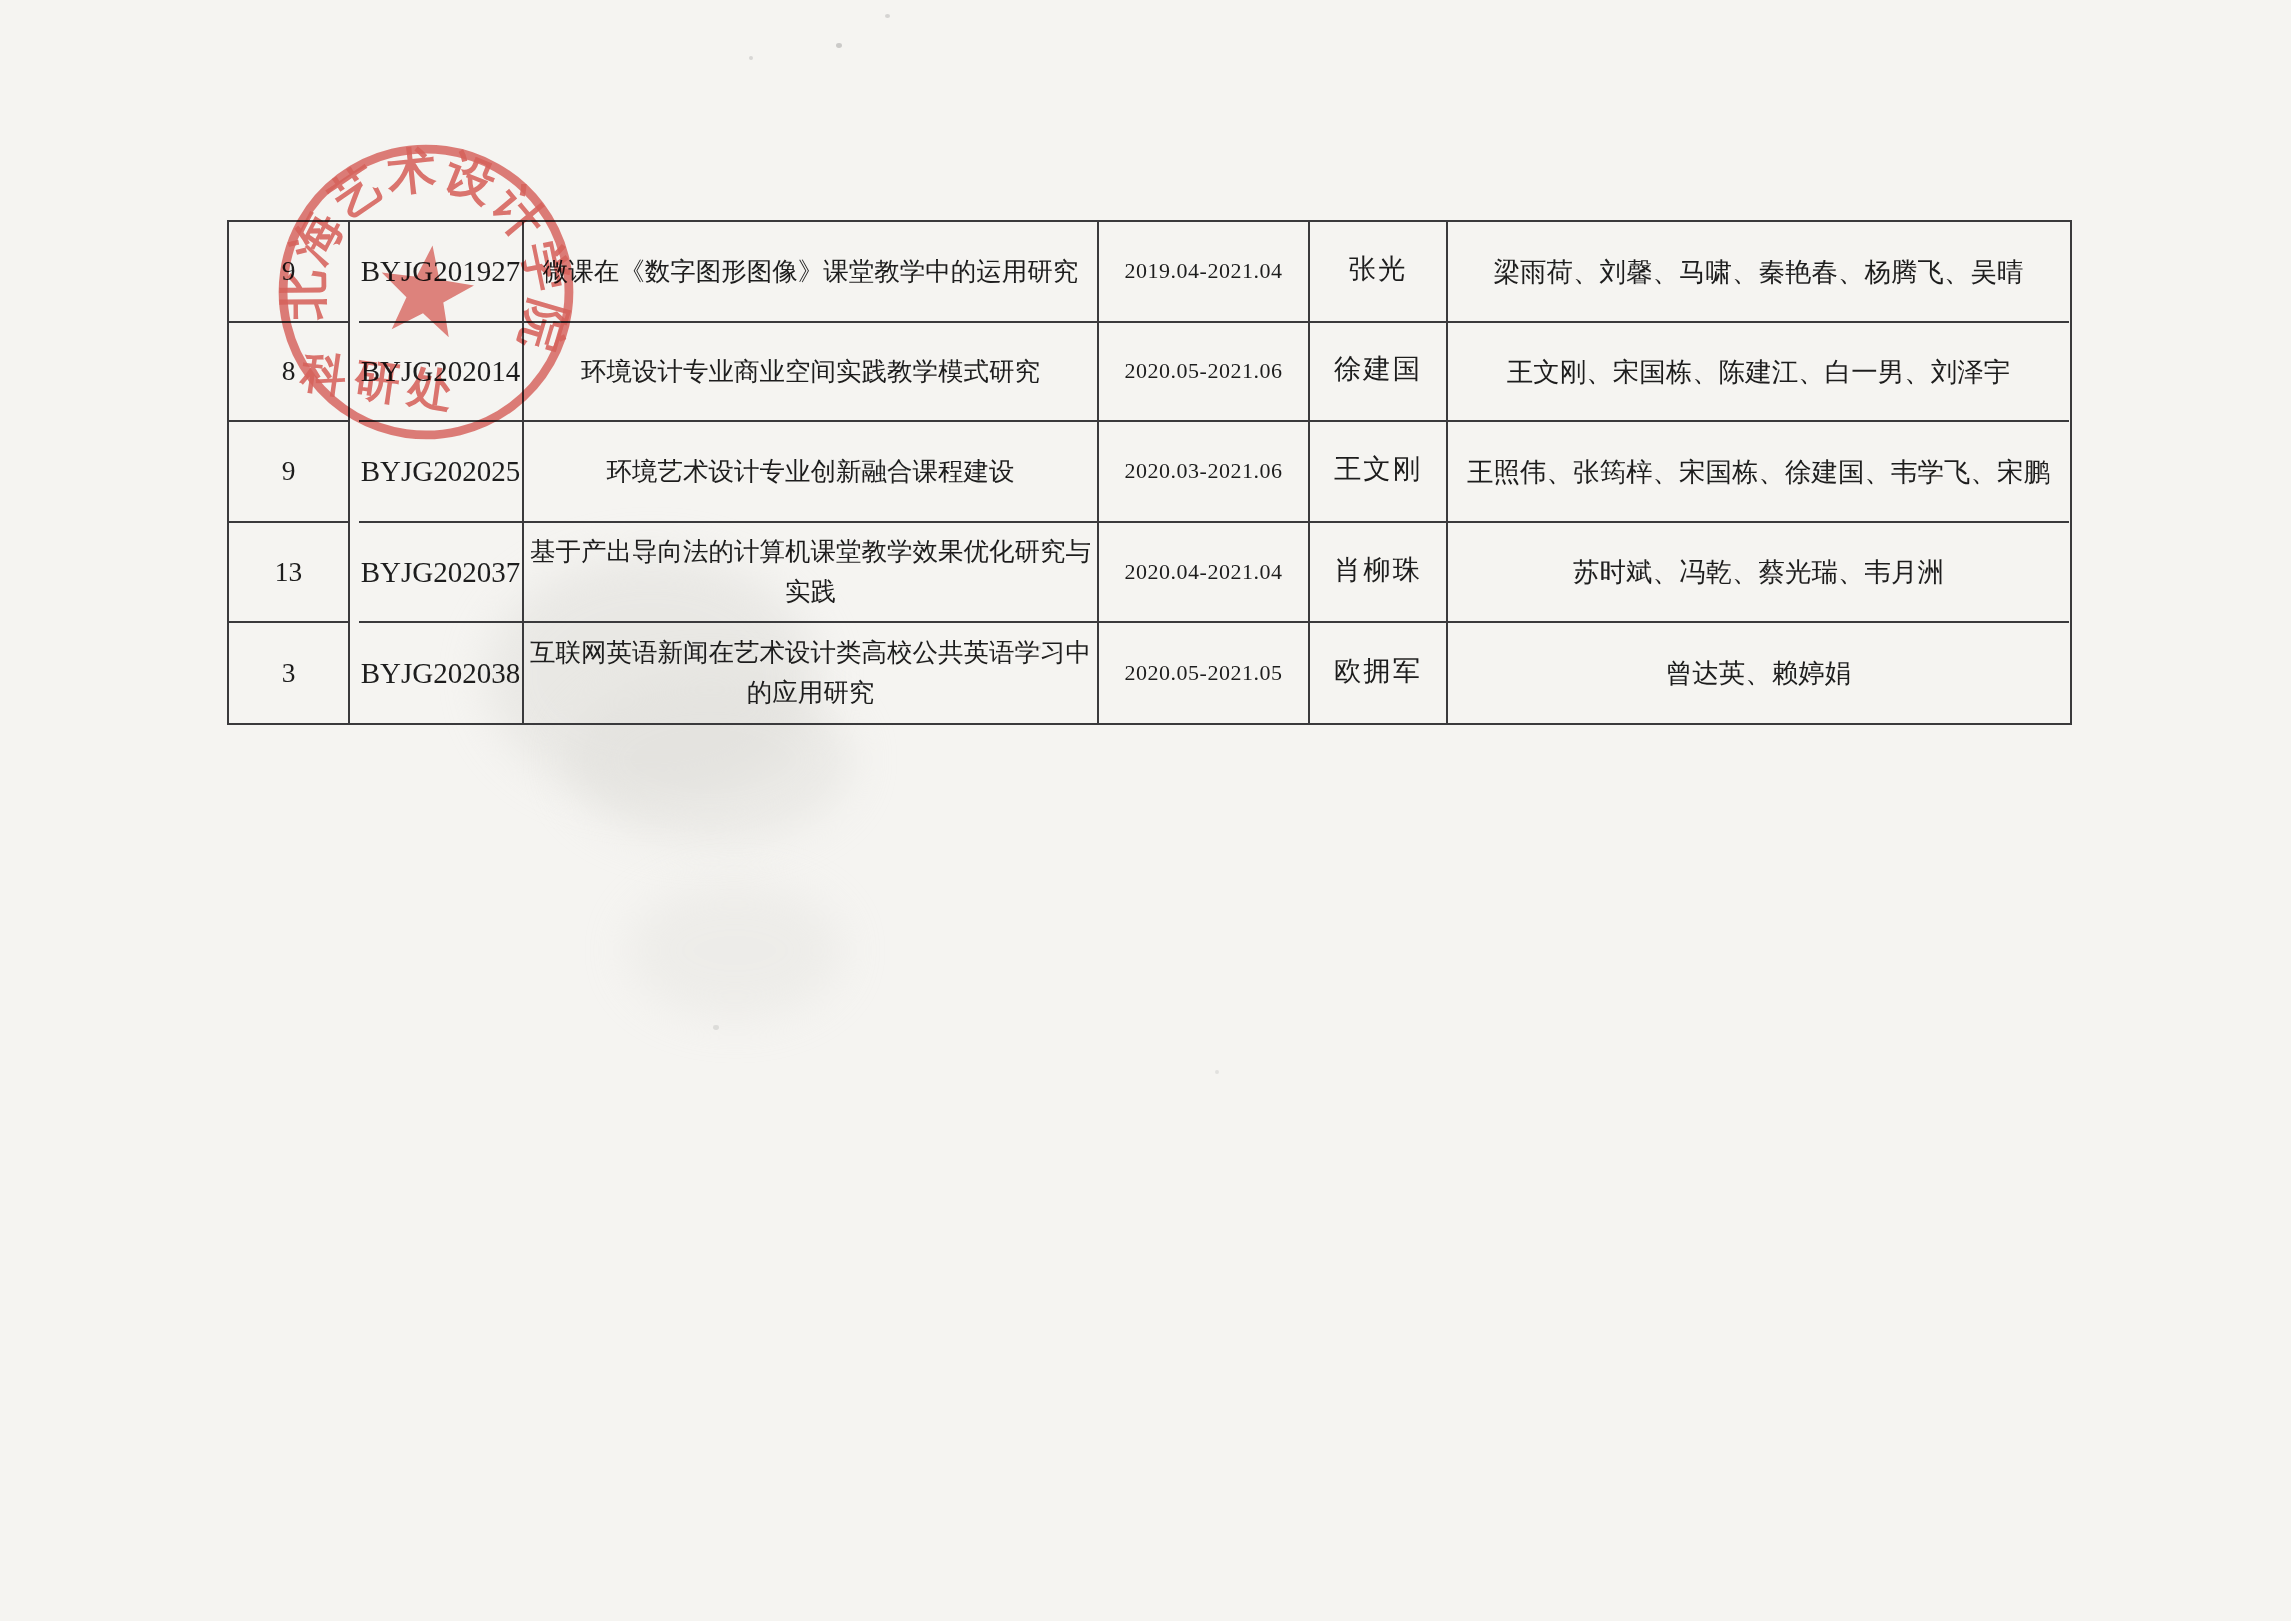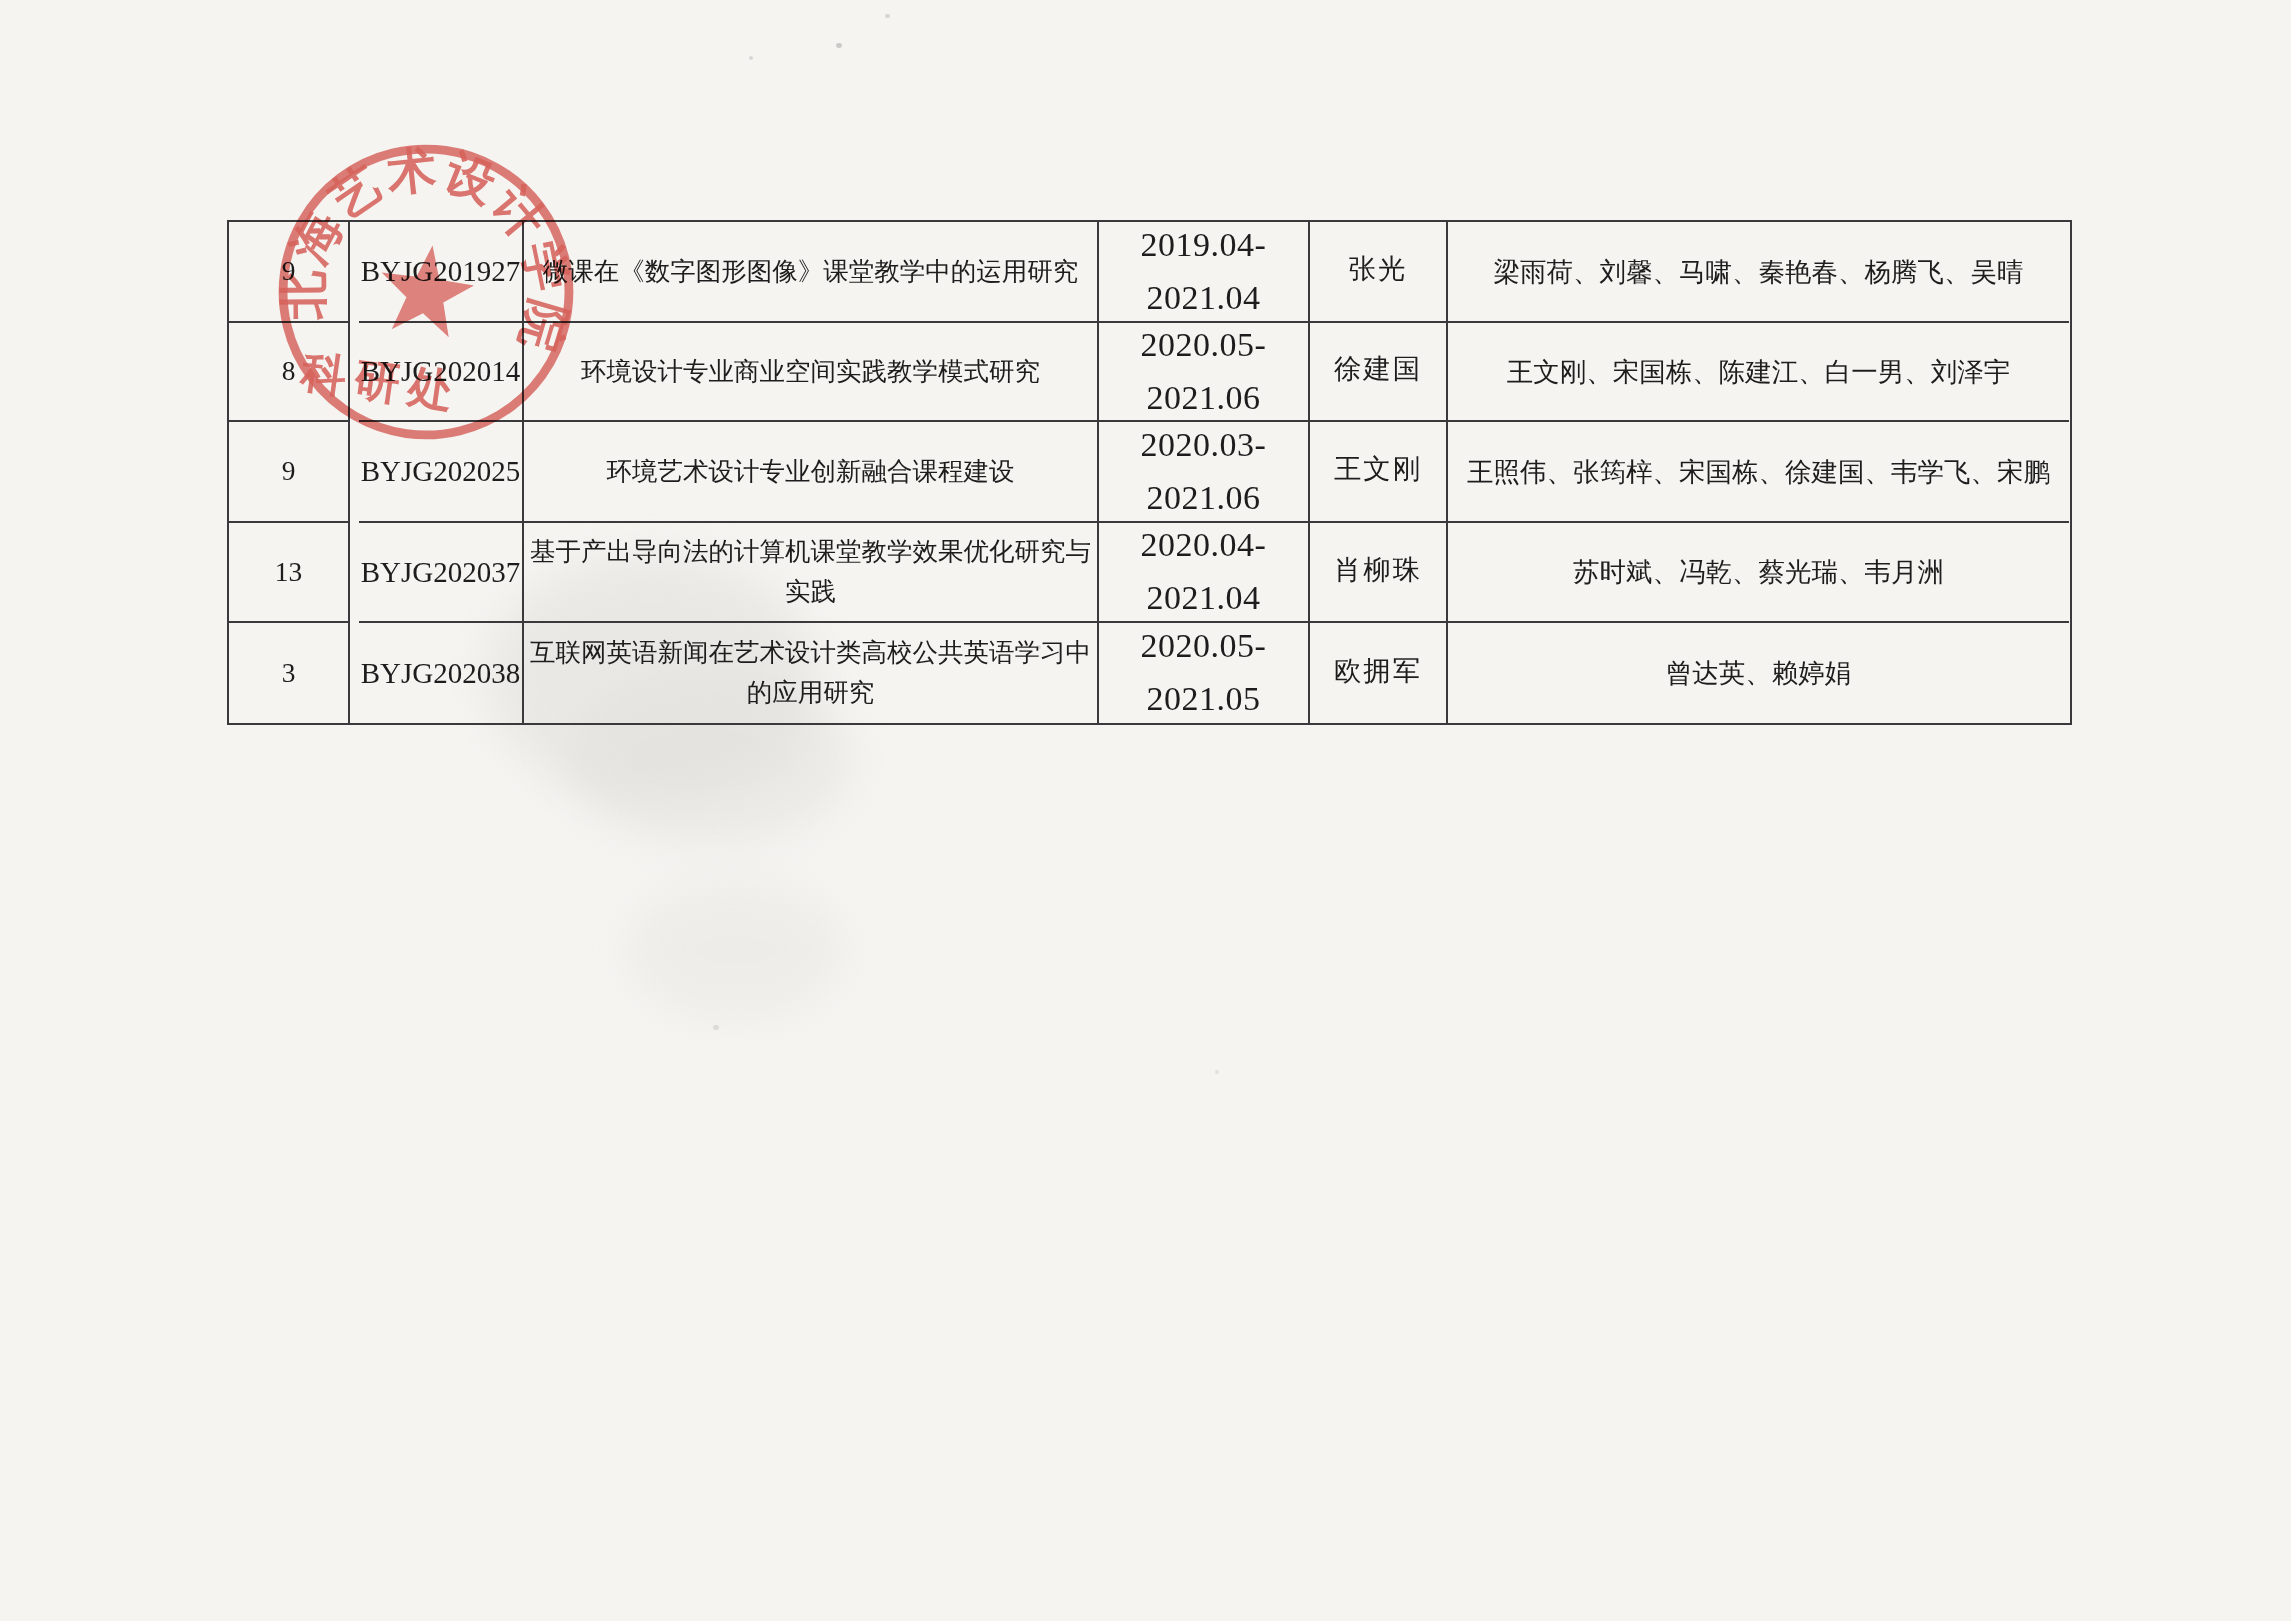--- a/index.html
+++ b/index.html
@@ -44,21 +44,21 @@
     font-size:26.5px;
     line-height:1.55;
     letter-spacing:0;
   }
   .cell.c-members{border-right:none;}
   .row:last-child .cell{border-bottom:none;}
   .c-num,.c-code,.c-period{font-family:"Liberation Serif","DejaVu Serif",serif;}
   .c-num{font-size:27.4px;}
   .c-code{font-size:29px;margin-left:9px;}
   .c-title{font-size:25.5px;padding:0 5px;}
-  .c-period{font-size:34px;letter-spacing:0.5px;}
+  .c-period{font-size:22px;letter-spacing:0.5px;}
   .c-leader{font-size:27.4px;letter-spacing:2px;font-family:Liberation Mono, monospace;}
   .c-members{font-size:26.5px;padding:0 16px;}
 
   .stamp{
     position:absolute;left:240px;top:106px;
     mix-blend-mode:multiply;
     opacity:.85;
   }
   .stamp-arc-text{
     font-family:"DejaVu Serif","Liberation Serif",serif;

